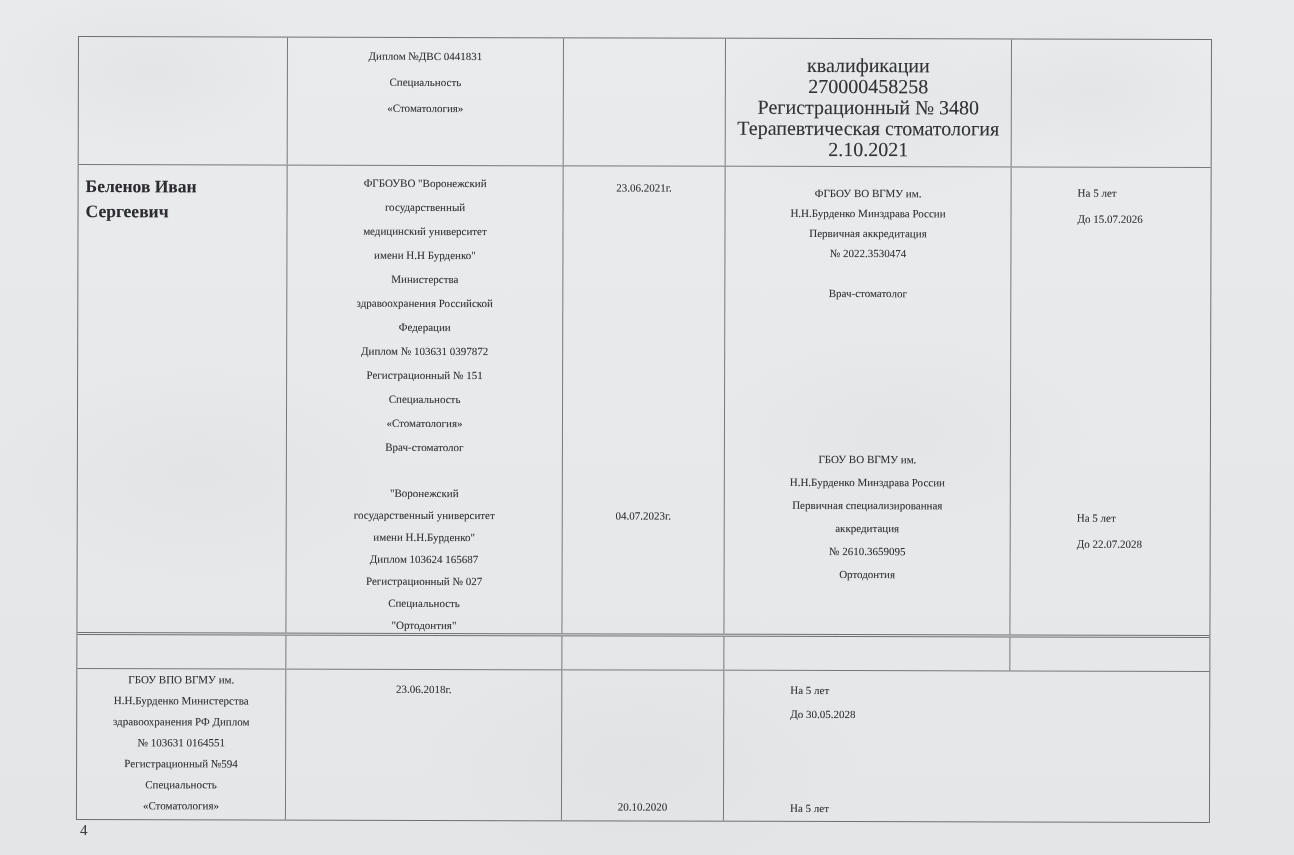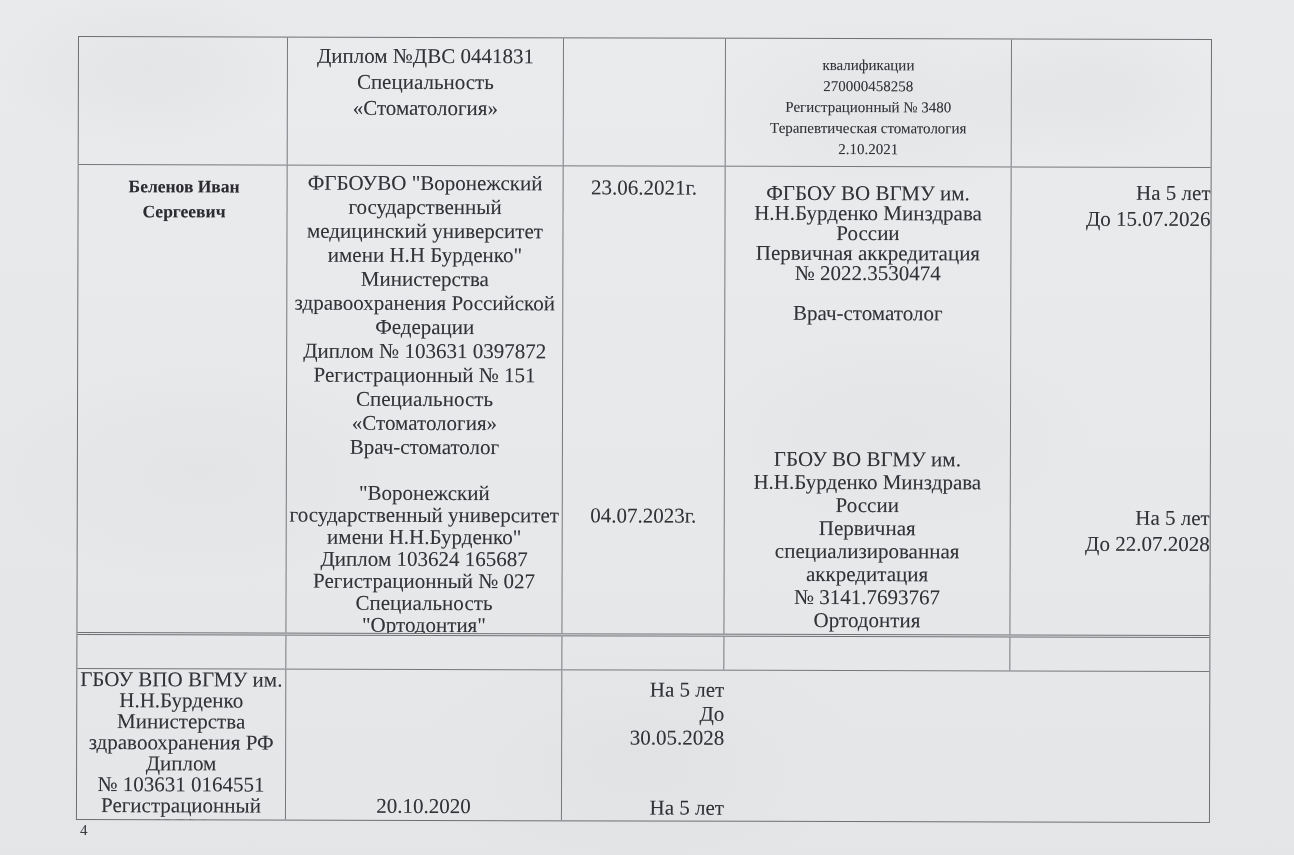--- a/index.html
+++ b/index.html
@@ -28,28 +28,28 @@
   .row{display:grid;grid-template-columns:209px 276px 162px 286px 199px;position:relative}
   .r0{height:127px;border-bottom:1px solid #77787d}
   .r1{height:467px}
   .r2{height:33px;border-top:3px double #6f7074;border-bottom:1px solid #77787d}
   .r3{height:150px}
   .cell{position:relative;box-sizing:border-box;border-right:1px solid #77787d;overflow:hidden}
   .cell:last-child{border-right:none}
   .block{
     position:absolute;left:0;right:0;
     white-space:pre-line;text-align:center;
-    font-size:21px;line-height:24px;
+    font-size:11px;line-height:24px;
     text-shadow:0 .2px .6px rgba(40,40,45,.28);
   }
   .name-block{
-    text-align:center;left:7px;right:4px;
+    text-align:left;left:7px;right:4px;
     font-weight:700;font-size:17.5px;line-height:25px;color:#2b2b30;
   }
-  .validity-block{text-align:right;left:66px;right:0;line-height:26px}
+  .validity-block{text-align:left;left:66px;right:0;line-height:26px}
   .page-number{
     position:absolute;left:80px;top:822px;
     font-size:15px;color:#3a3a3f;text-shadow:0 .2px .6px rgba(40,40,45,.28);
   }
 </style>
 </head>
 <body>
 
 <div class="scan-texture"></div>
 
@@ -57,21 +57,21 @@
 
   <div class="row r0">
     <div class="cell"></div>
     <div class="cell">
       <div class="block" style="top:5px;line-height:26px">Диплом №ДВС 0441831
 Специальность
 «Стоматология»</div>
     </div>
     <div class="cell"></div>
     <div class="cell">
-      <div class="block" style="top:16px;line-height:21px;font-size:15px">квалификации
+      <div class="block" style="top:16px;line-height:21px;font-size:20px">квалификации
 270000458258
 Регистрационный № 3480
 Терапевтическая стоматология
 2.10.2021</div>
     </div>
     <div class="cell"></div>
   </div>
 
   <div class="row r1">
     <div class="cell">
@@ -107,21 +107,21 @@
       <div class="block" style="top:16px;line-height:20px">ФГБОУ ВО ВГМУ им.
 Н.Н.Бурденко Минздрава России
 Первичная аккредитация
 № 2022.3530474
 
 Врач-стоматолог</div>
       <div class="block" style="top:281px;line-height:23px">ГБОУ ВО ВГМУ им.
 Н.Н.Бурденко  Минздрава России
 Первичная специализированная
 аккредитация
-№ 3141.7693767
+№ 2610.3659095
 Ортодонтия</div>
     </div>
     <div class="cell">
       <div class="block validity-block" style="top:12px">На 5 лет
 До 15.07.2026</div>
       <div class="block validity-block" style="top:337px">На 5 лет
 До 22.07.2028</div>
     </div>
   </div>
 
@@ -137,20 +137,23 @@
     <div class="cell">
       <div class="block" style="top:0;line-height:21px">ГБОУ ВПО ВГМУ им.
 Н.Н.Бурденко Министерства
 здравоохранения РФ  Диплом
 № 103631 0164551
 Регистрационный №594
 Специальность
 «Стоматология»</div>
     </div>
     <div class="cell">
+      <div class="block" style="top:7px">23.06.2018г.</div>
+    </div>
+    <div class="cell">
       <div class="block" style="top:124px">20.10.2020</div>
     </div>
     <div class="cell">
       <div class="block validity-block" style="top:7px;line-height:24px">На 5 лет
 До 30.05.2028</div>
       <div class="block validity-block" style="top:124px">На 5 лет</div>
     </div>
   </div>
 
 </div>

